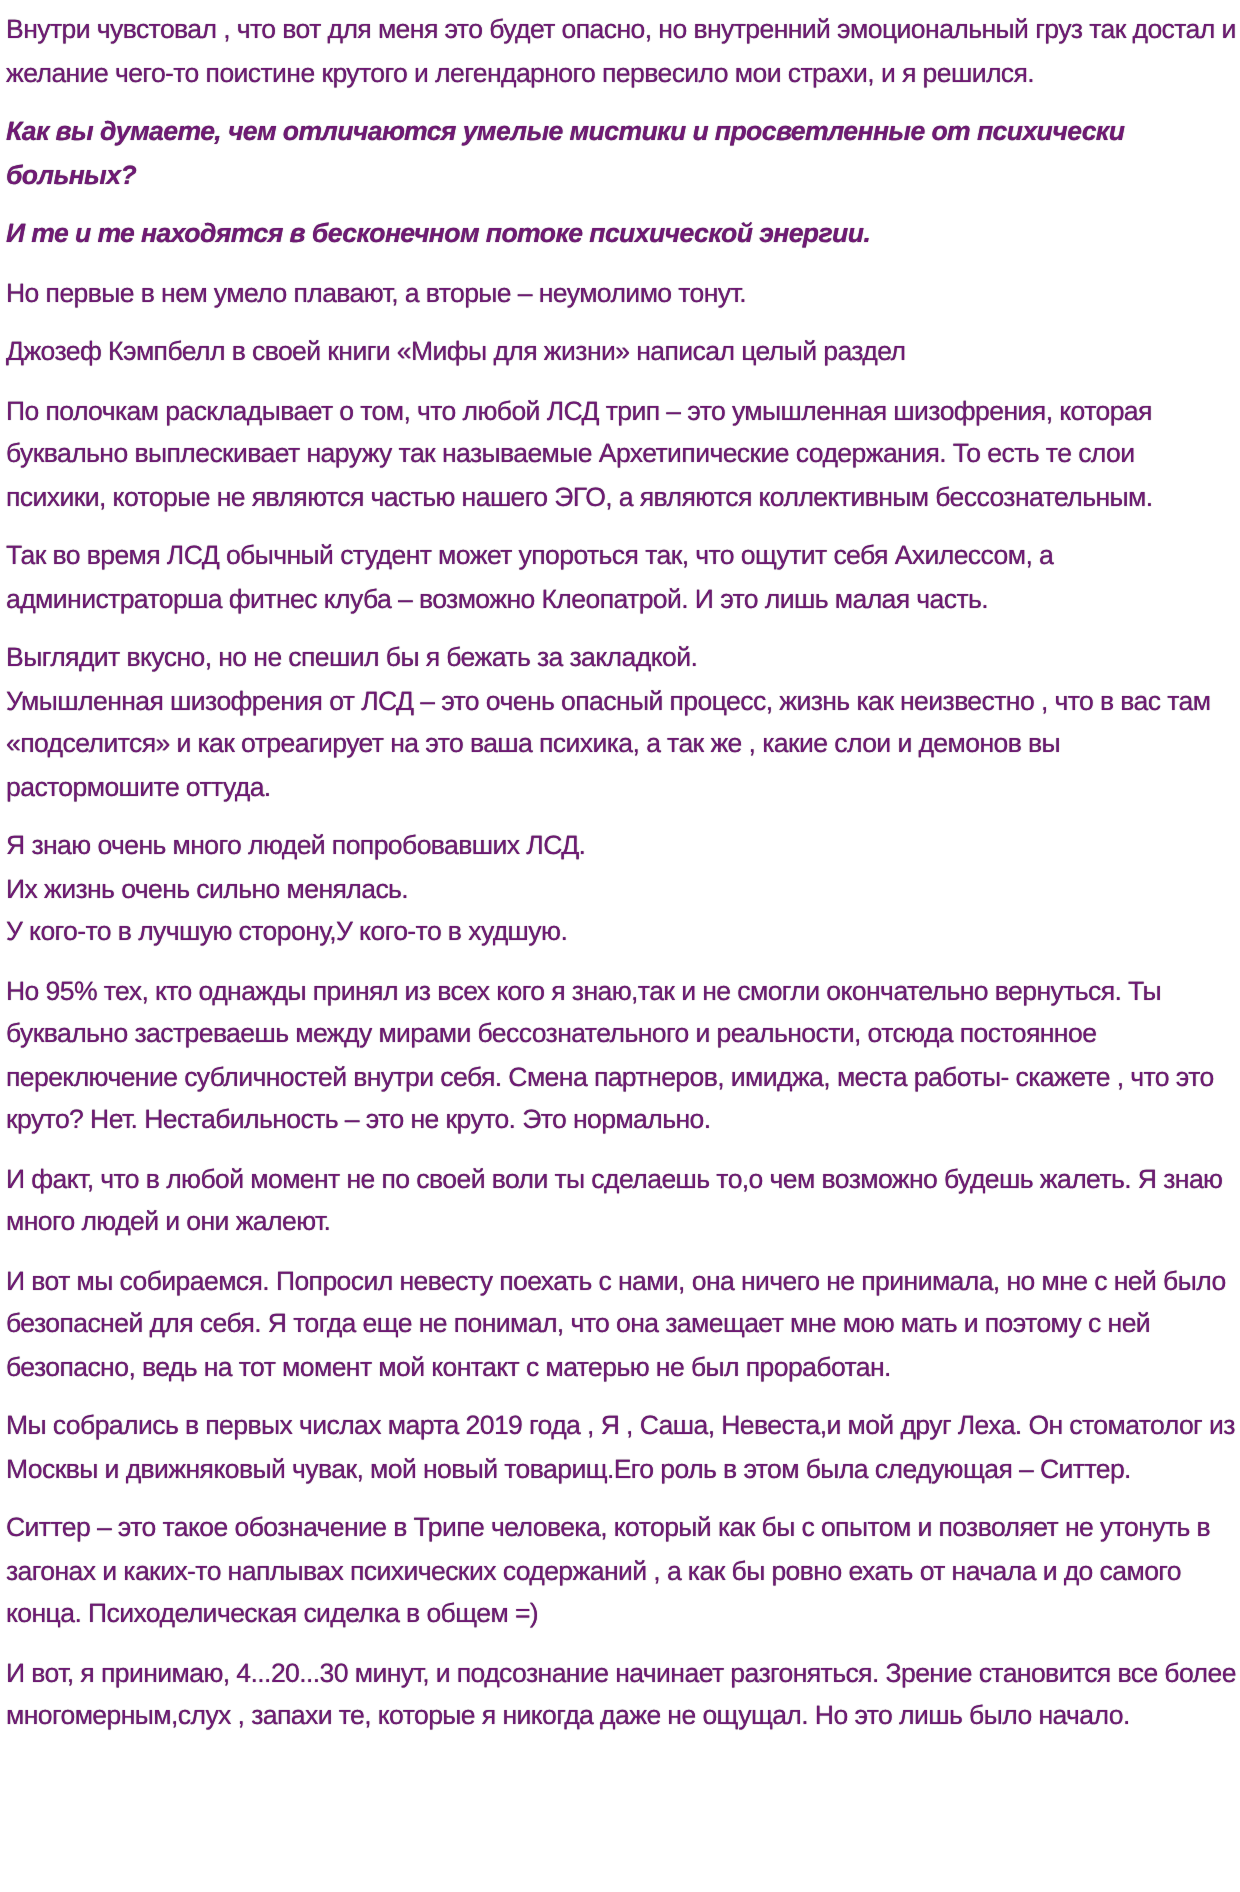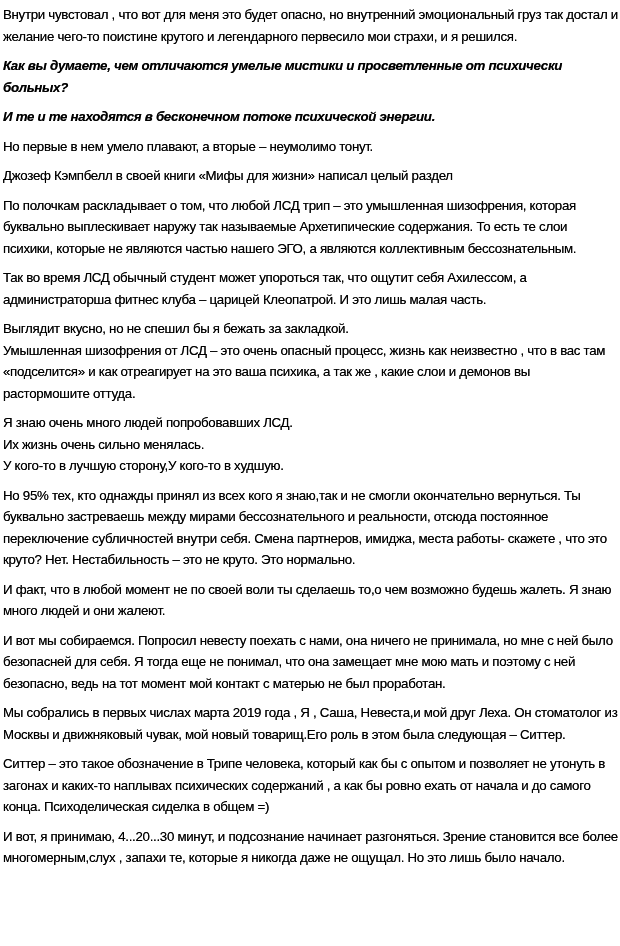--- a/index.html
+++ b/index.html
@@ -29,30 +29,30 @@
     white-space: pre-line;
     text-shadow: 0 0 0.5px rgba(20,20,20,0.75);
   }
   .seg { font-style: normal; font-weight: normal; }
   .seg.bold { font-weight: bold; }
   .seg.bold-italic { font-weight: bold; font-style: italic; }
 </style>
 </head>
 <body>
 
-<main class="page" style="background: rgb(255, 255, 255); color: #000000;">
+<main class="page" style="background: rgb(255, 255, 255); color: #701a75;">
   <div>
       <p class="para"><span class="seg normal">Внутри чувстовал , что вот для меня это будет опасно, но внутренний эмоциональный груз так достал и желание чего-то поистине крутого и легендарного первесило мои страхи, и я решился.</span></p>
       <p class="para"><span class="seg bold-italic">Как вы думаете, чем отличаются умелые мистики и просветленные от психически больных?</span></p>
       <p class="para"><span class="seg bold-italic">И те и те находятся в бесконечном потоке психической энергии.</span></p>
       <p class="para"><span class="seg normal">Но первые в нем умело плавают, а вторые – неумолимо тонут.</span></p>
       <p class="para"><span class="seg normal">Джозеф Кэмпбелл в своей книги «Мифы для жизни» написал целый раздел
 </span></p>
       <p class="para"><span class="seg normal">По полочкам раскладывает о том, что любой ЛСД трип – это умышленная шизофрения, которая буквально выплескивает наружу так называемые Архетипические содержания. То есть те слои психики, которые не являются частью нашего ЭГО, а являются коллективным бессознательным.</span></p>
-      <p class="para"><span class="seg normal">Так во время ЛСД обычный студент может упороться так, что ощутит себя Ахилессом, а администраторша фитнес клуба – царицей Клеопатрой. И это лишь малая часть.</span></p>
+      <p class="para"><span class="seg normal">Так во время ЛСД обычный студент может упороться так, что ощутит себя Ахилессом, а администраторша фитнес клуба – возможно Клеопатрой. И это лишь малая часть.</span></p>
       <p class="para"><span class="seg normal">Выглядит вкусно, но не спешил бы я бежать за закладкой.
 Умышленная шизофрения от ЛСД – это очень опасный процесс, жизнь как неизвестно , что в вас там «подселится» и как отреагирует на это ваша психика, а так же , какие слои и демонов вы растормошите оттуда.</span></p>
       <p class="para"><span class="seg normal">Я знаю очень много людей попробовавших ЛСД.
 Их жизнь очень сильно менялась.
 У кого-то в лучшую сторону,У кого-то в худшую.</span></p>
       <p class="para"><span class="seg normal">Но 95% тех, кто однажды принял из всех кого я знаю,так и не смогли окончательно вернуться. Ты буквально застреваешь между мирами бессознательного и реальности, отсюда постоянное переключение субличностей внутри себя. Смена партнеров, имиджа, места работы- скажете , что это круто? Нет. Нестабильность – это не круто. Это нормально.</span></p>
       <p class="para"><span class="seg normal">И факт, что в любой момент не по своей воли ты сделаешь то,о чем возможно будешь жалеть. Я знаю много людей и они жалеют.</span></p>
       <p class="para"><span class="seg normal">И вот мы собираемся. Попросил невесту поехать с нами, она ничего не принимала, но мне с ней было безопасней для себя. Я тогда еще не понимал, что она замещает мне мою мать и поэтому с ней безопасно, ведь на тот момент мой контакт с матерью не был проработан.</span></p>
       <p class="para"><span class="seg normal">Мы собрались в первых числах марта 2019 года , Я , Саша, Невеста,и мой друг Леха. Он стоматолог из Москвы и движняковый чувак, мой новый товарищ.Его роль в этом была следующая – Ситтер.</span></p>
       <p class="para"><span class="seg normal">Ситтер – это такое обозначение в Трипе человека, который как бы с опытом и позволяет не утонуть в загонах и каких-то наплывах психических содержаний , а как бы ровно ехать от начала и до самого конца. Психоделическая сиделка в общем =)</span></p>

